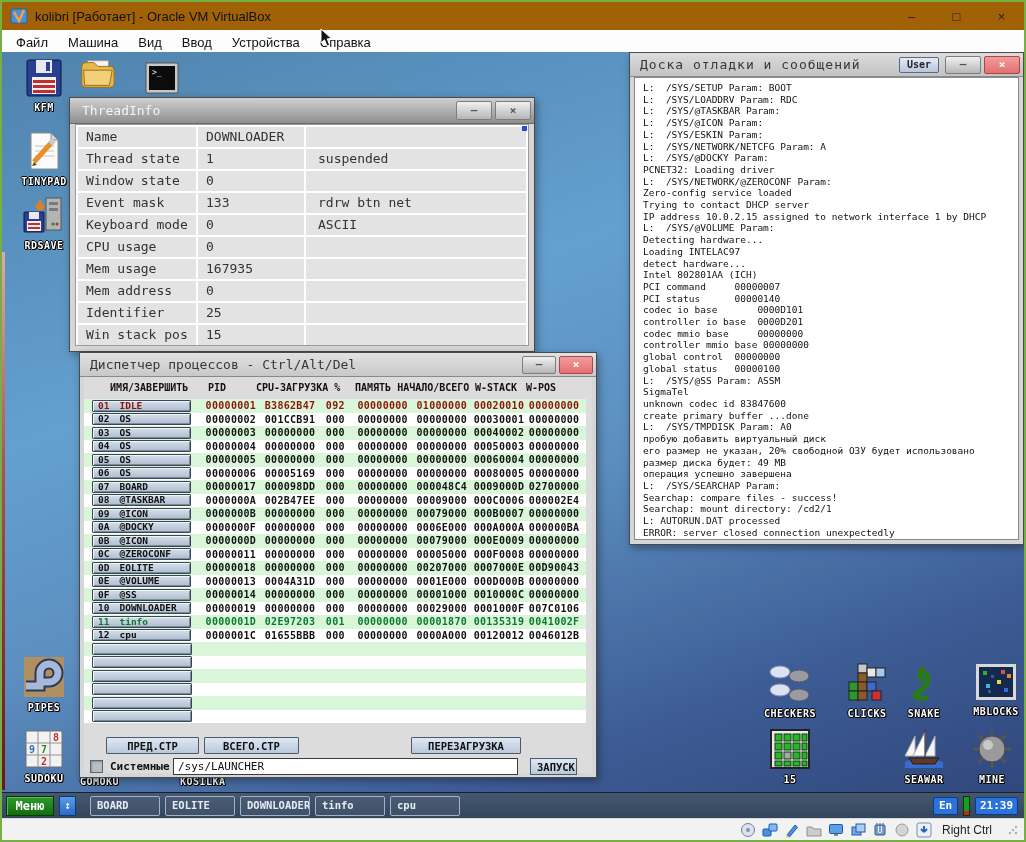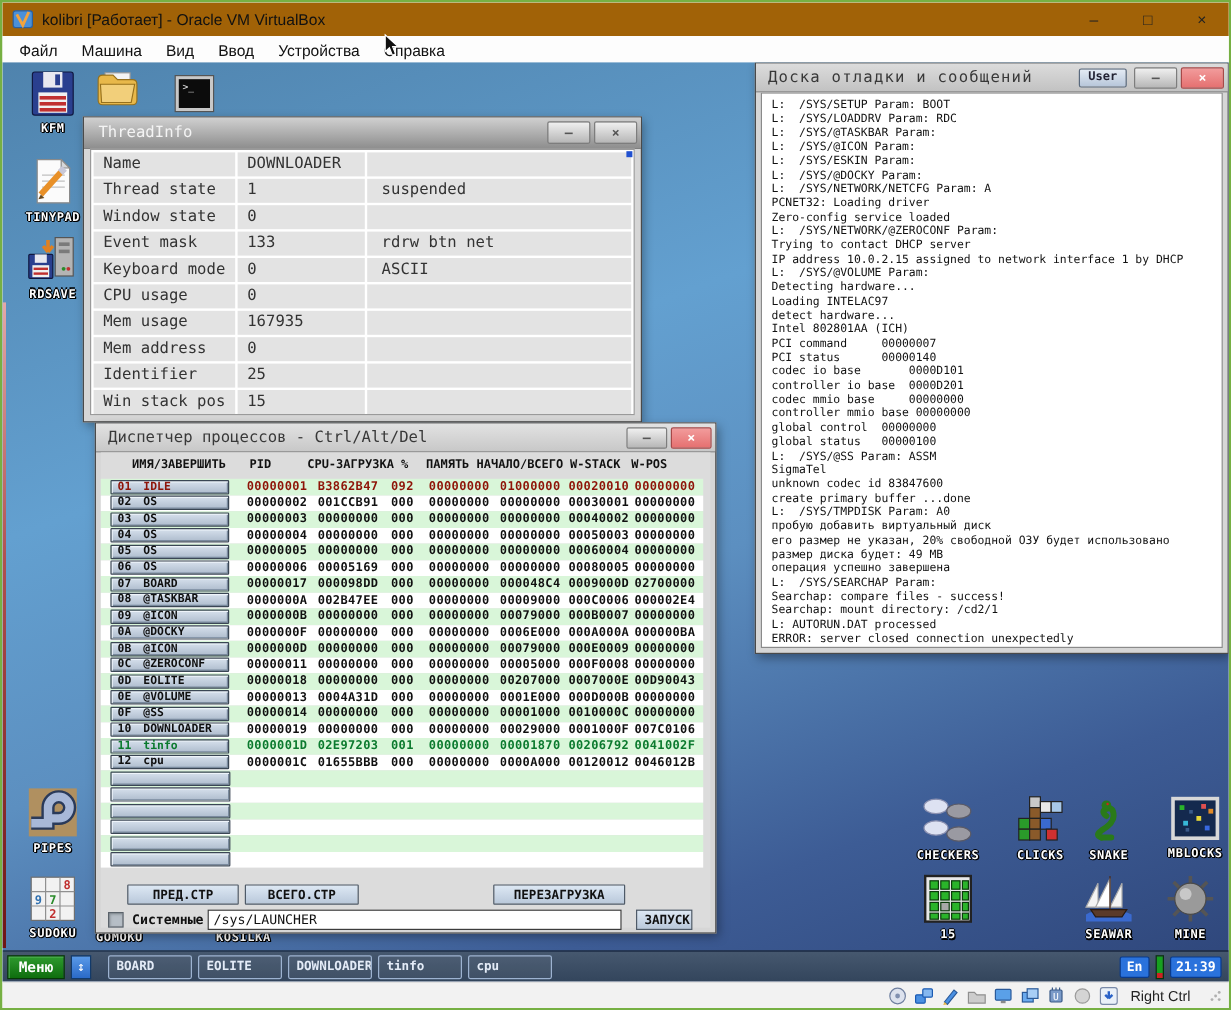--- a/index.html
+++ b/index.html
@@ -392,25 +392,25 @@
           <span class="tbtn gray-btn">–</span>
           <span class="tbtn red-btn">×</span>
         </span>
       </div>
       <div class="db-body" id="dbg-lines">
           <div class="dbg-line">L:  /SYS/SETUP Param: BOOT</div>
           <div class="dbg-line">L:  /SYS/LOADDRV Param: RDC</div>
           <div class="dbg-line">L:  /SYS/@TASKBAR Param:</div>
           <div class="dbg-line">L:  /SYS/@ICON Param:</div>
           <div class="dbg-line">L:  /SYS/ESKIN Param:</div>
+          <div class="dbg-line">L:  /SYS/NETWORK/NETCFG Param: A</div>
           <div class="dbg-line">L:  /SYS/@DOCKY Param:</div>
-          <div class="dbg-line">L:  /SYS/NETWORK/NETCFG Param: A</div>
           <div class="dbg-line">PCNET32: Loading driver</div>
+          <div class="dbg-line">L:  /SYS/NETWORK/@ZEROCONF Param:</div>
           <div class="dbg-line">Zero-config service loaded</div>
-          <div class="dbg-line">L:  /SYS/NETWORK/@ZEROCONF Param:</div>
           <div class="dbg-line">Trying to contact DHCP server</div>
           <div class="dbg-line">IP address 10.0.2.15 assigned to network interface 1 by DHCP</div>
           <div class="dbg-line">L:  /SYS/@VOLUME Param:</div>
           <div class="dbg-line">Detecting hardware...</div>
           <div class="dbg-line">Loading INTELAC97</div>
           <div class="dbg-line">detect hardware...</div>
           <div class="dbg-line">Intel 802801AA (ICH)</div>
           <div class="dbg-line">PCI command     00000007</div>
           <div class="dbg-line">PCI status      00000140</div>
           <div class="dbg-line">codec io base       0000D101</div>
@@ -665,21 +665,21 @@
             <div class="pm-row r-green">
               <button class="pm-btn">
                 <span>11</span>
                 <span>tinfo</span>
               </button>
               <span class="pm-cell c-pid">0000001D</span>
               <span class="pm-cell c-cpu">02E97203</span>
               <span class="pm-cell c-pct">001</span>
               <span class="pm-cell c-m1">00000000</span>
               <span class="pm-cell c-m2">00001870</span>
-              <span class="pm-cell c-ws">00206792</span>
+              <span class="pm-cell c-ws">00135319</span>
               <span class="pm-cell c-wp">0041002F</span>
             </div>
             <div class="pm-row">
               <button class="pm-btn">
                 <span>12</span>
                 <span>cpu</span>
               </button>
               <span class="pm-cell c-pid">0000001C</span>
               <span class="pm-cell c-cpu">01655BBB</span>
               <span class="pm-cell c-pct">000</span>

